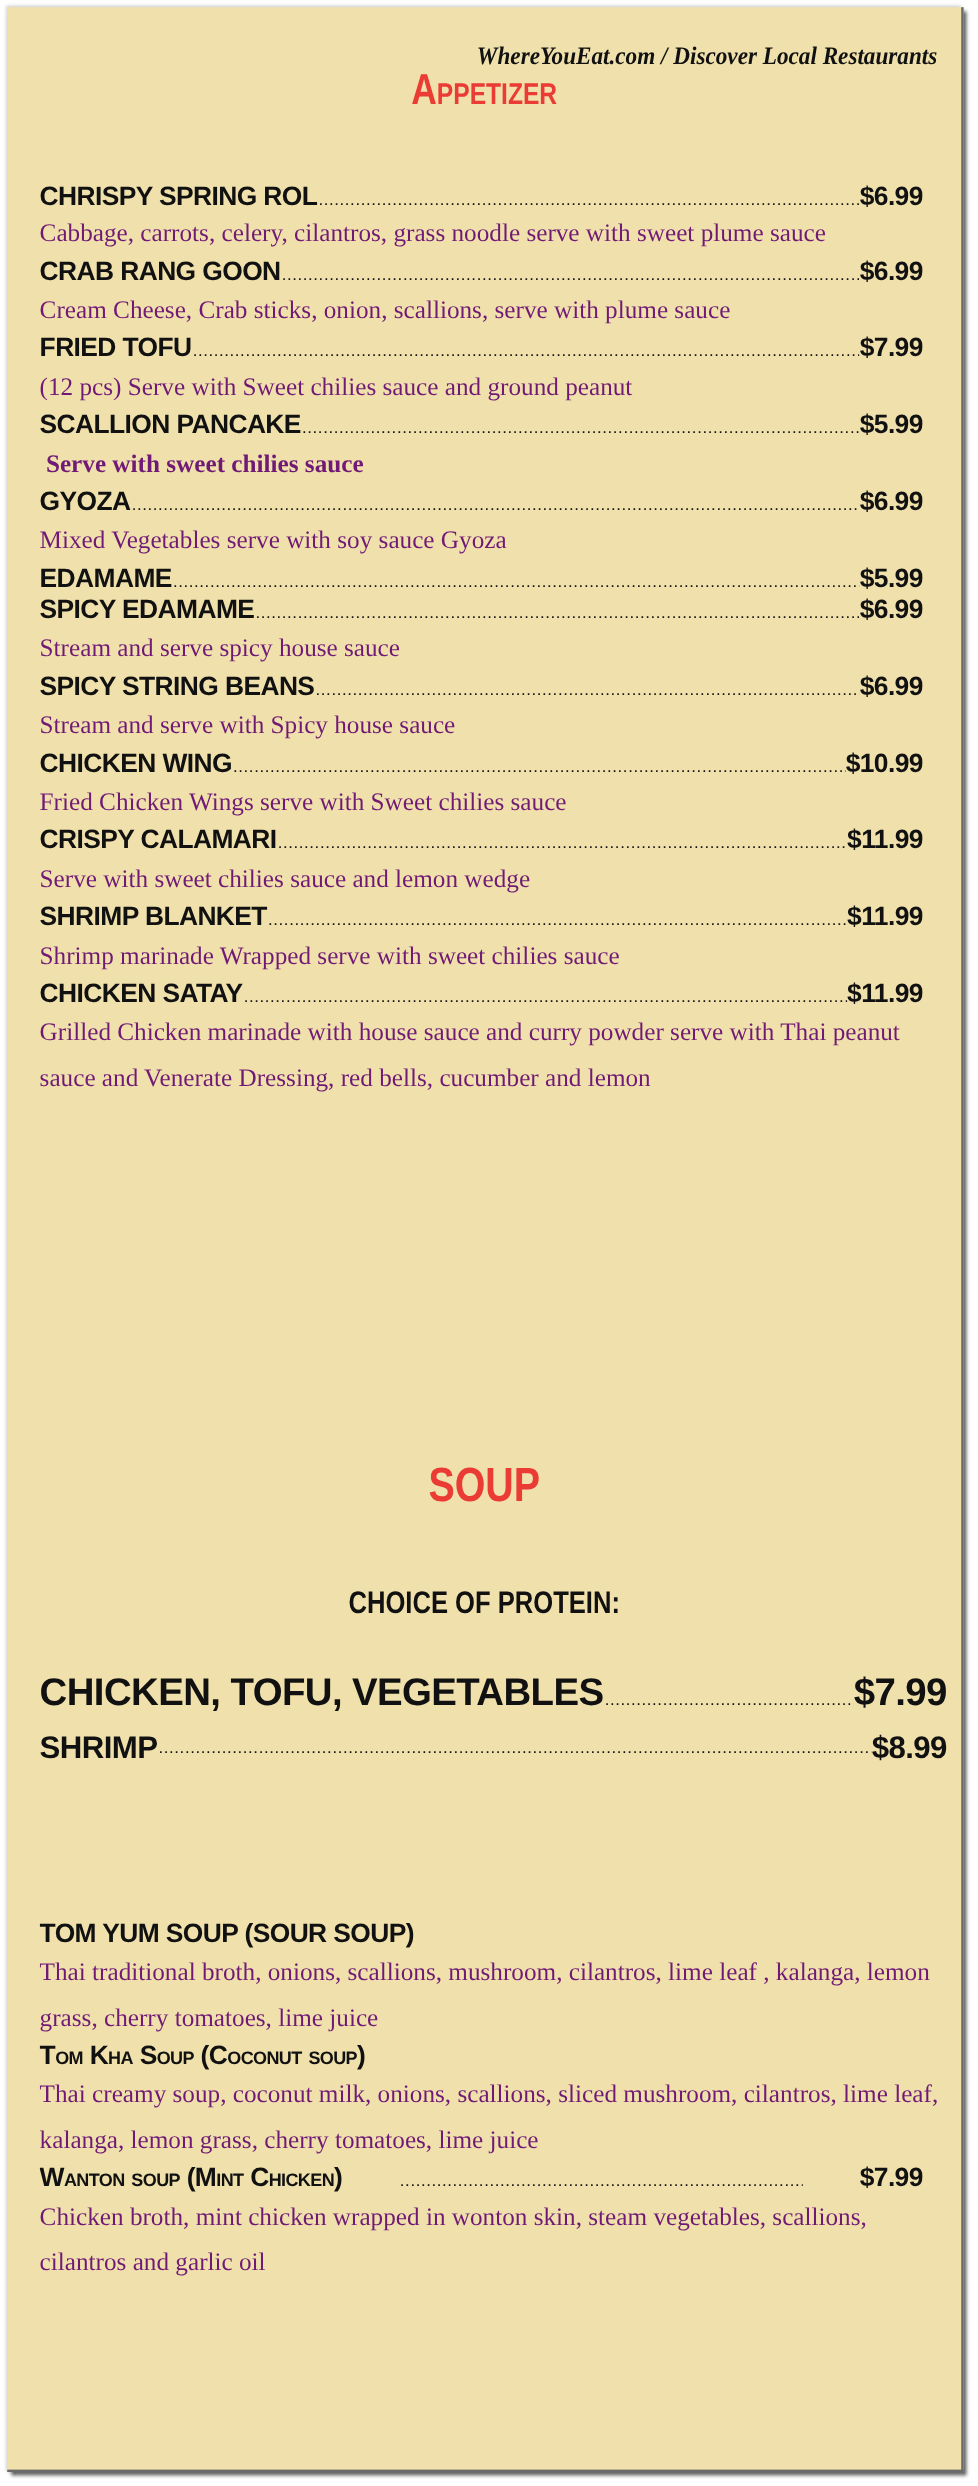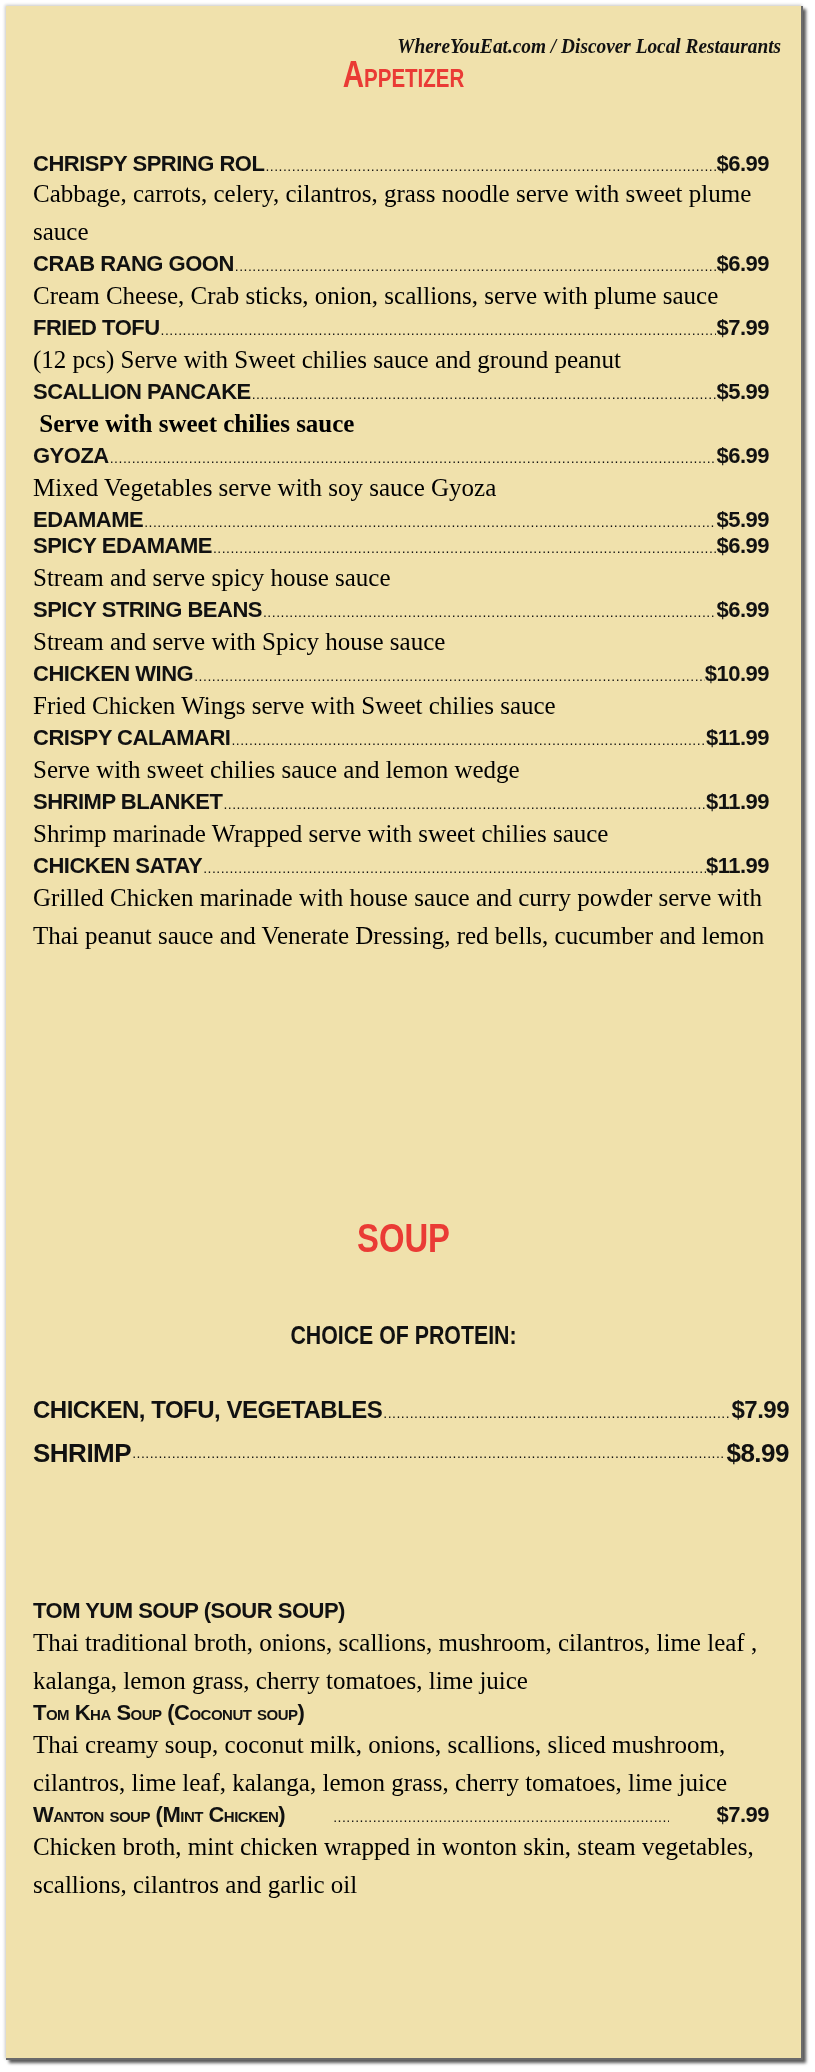--- a/index.html
+++ b/index.html
@@ -24,21 +24,21 @@
   .heading {
     font-family: "Liberation Sans", sans-serif; font-weight: bold; color: #111;
     display: flex; align-items: baseline; white-space: nowrap; overflow: hidden;
     font-size: 22px; letter-spacing: -0.5px;
   }
   .heading .name { transform-origin: left; }
   .heading .dots { flex: 1; overflow: hidden; font-weight: normal; font-size: 14px; letter-spacing: 0.5px; padding: 0 1px; }
   .heading .dots::before { content: "....................................................................................................................................................................................................................................................................."; }
   .heading .price { }
   .desc {
-    font-family: "Liberation Serif", serif; color: #000000; font-size: 25px;
+    font-family: "Liberation Serif", serif; color: #701a75; font-size: 21px;
     line-height: 38px;
   }
   .menu { position: absolute; left: 27px; }
 </style>
 </head>
 <body>
 
 <div class="panel">
   <div class="watermark">WhereYouEat.com / Discover Local Restaurants</div>
 
@@ -139,21 +139,21 @@
           <span class="price">$11.99</span>
         </div>
       <div class="desc">Grilled Chicken marinade with house sauce and curry powder serve with Thai peanut sauce and Venerate Dressing, red bells, cucumber and lemon</div>
     </div>
   </div>
 
   <div class="sec-title" style="top:1210px;font-size:40px;">SOUP</div>
   <div class="sec-title" style="top:1314px;font-size:26px;color:#111;">CHOICE OF PROTEIN:</div>
 
   <div class="menu" style="top:1384px;width:756px;">
-    <div class="heading" style="font-size:24px;line-height:40px;">
+    <div class="heading" style="font-size:32px;line-height:40px;">
         <span class="name">CHICKEN, TOFU, VEGETABLES</span>
         <span class="dots"></span>
         <span class="price">$7.99</span>
       </div>
     <div class="heading" style="font-size:26px;line-height:40px;align-items:flex-end;">
         <span class="name">SHRIMP</span>
         <span class="dots"></span>
         <span class="price">$8.99</span>
       </div>
   </div>

